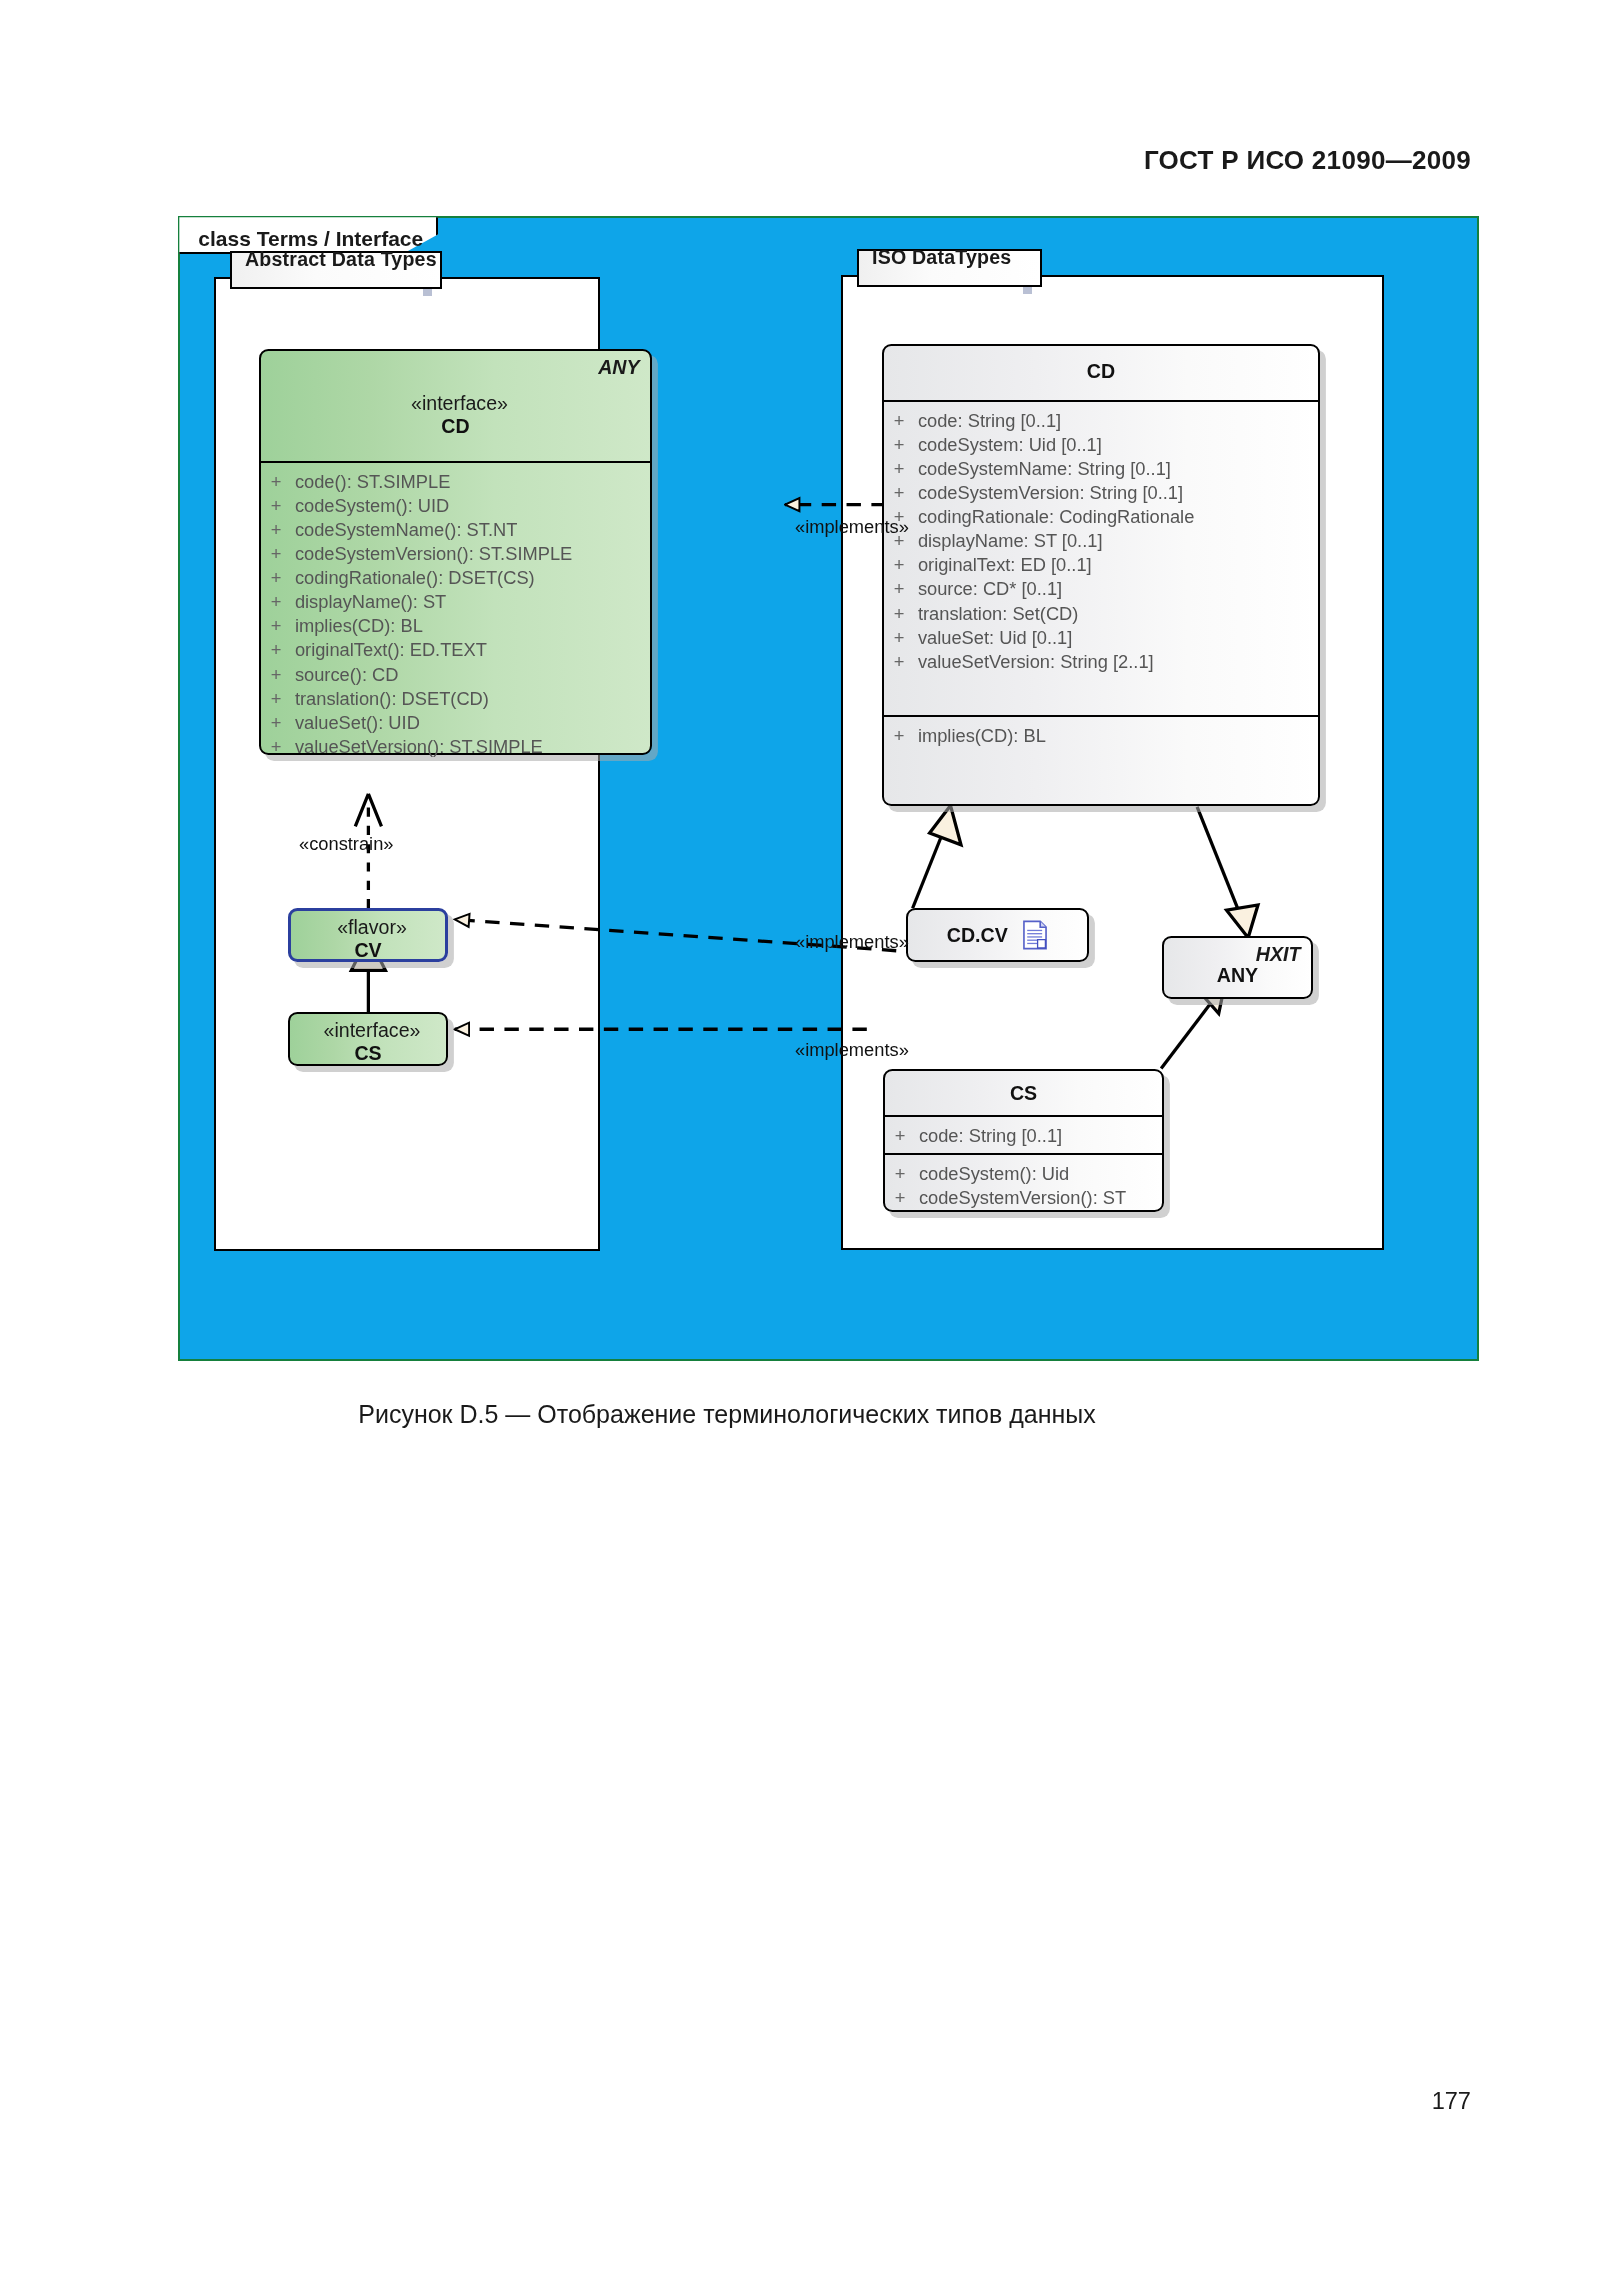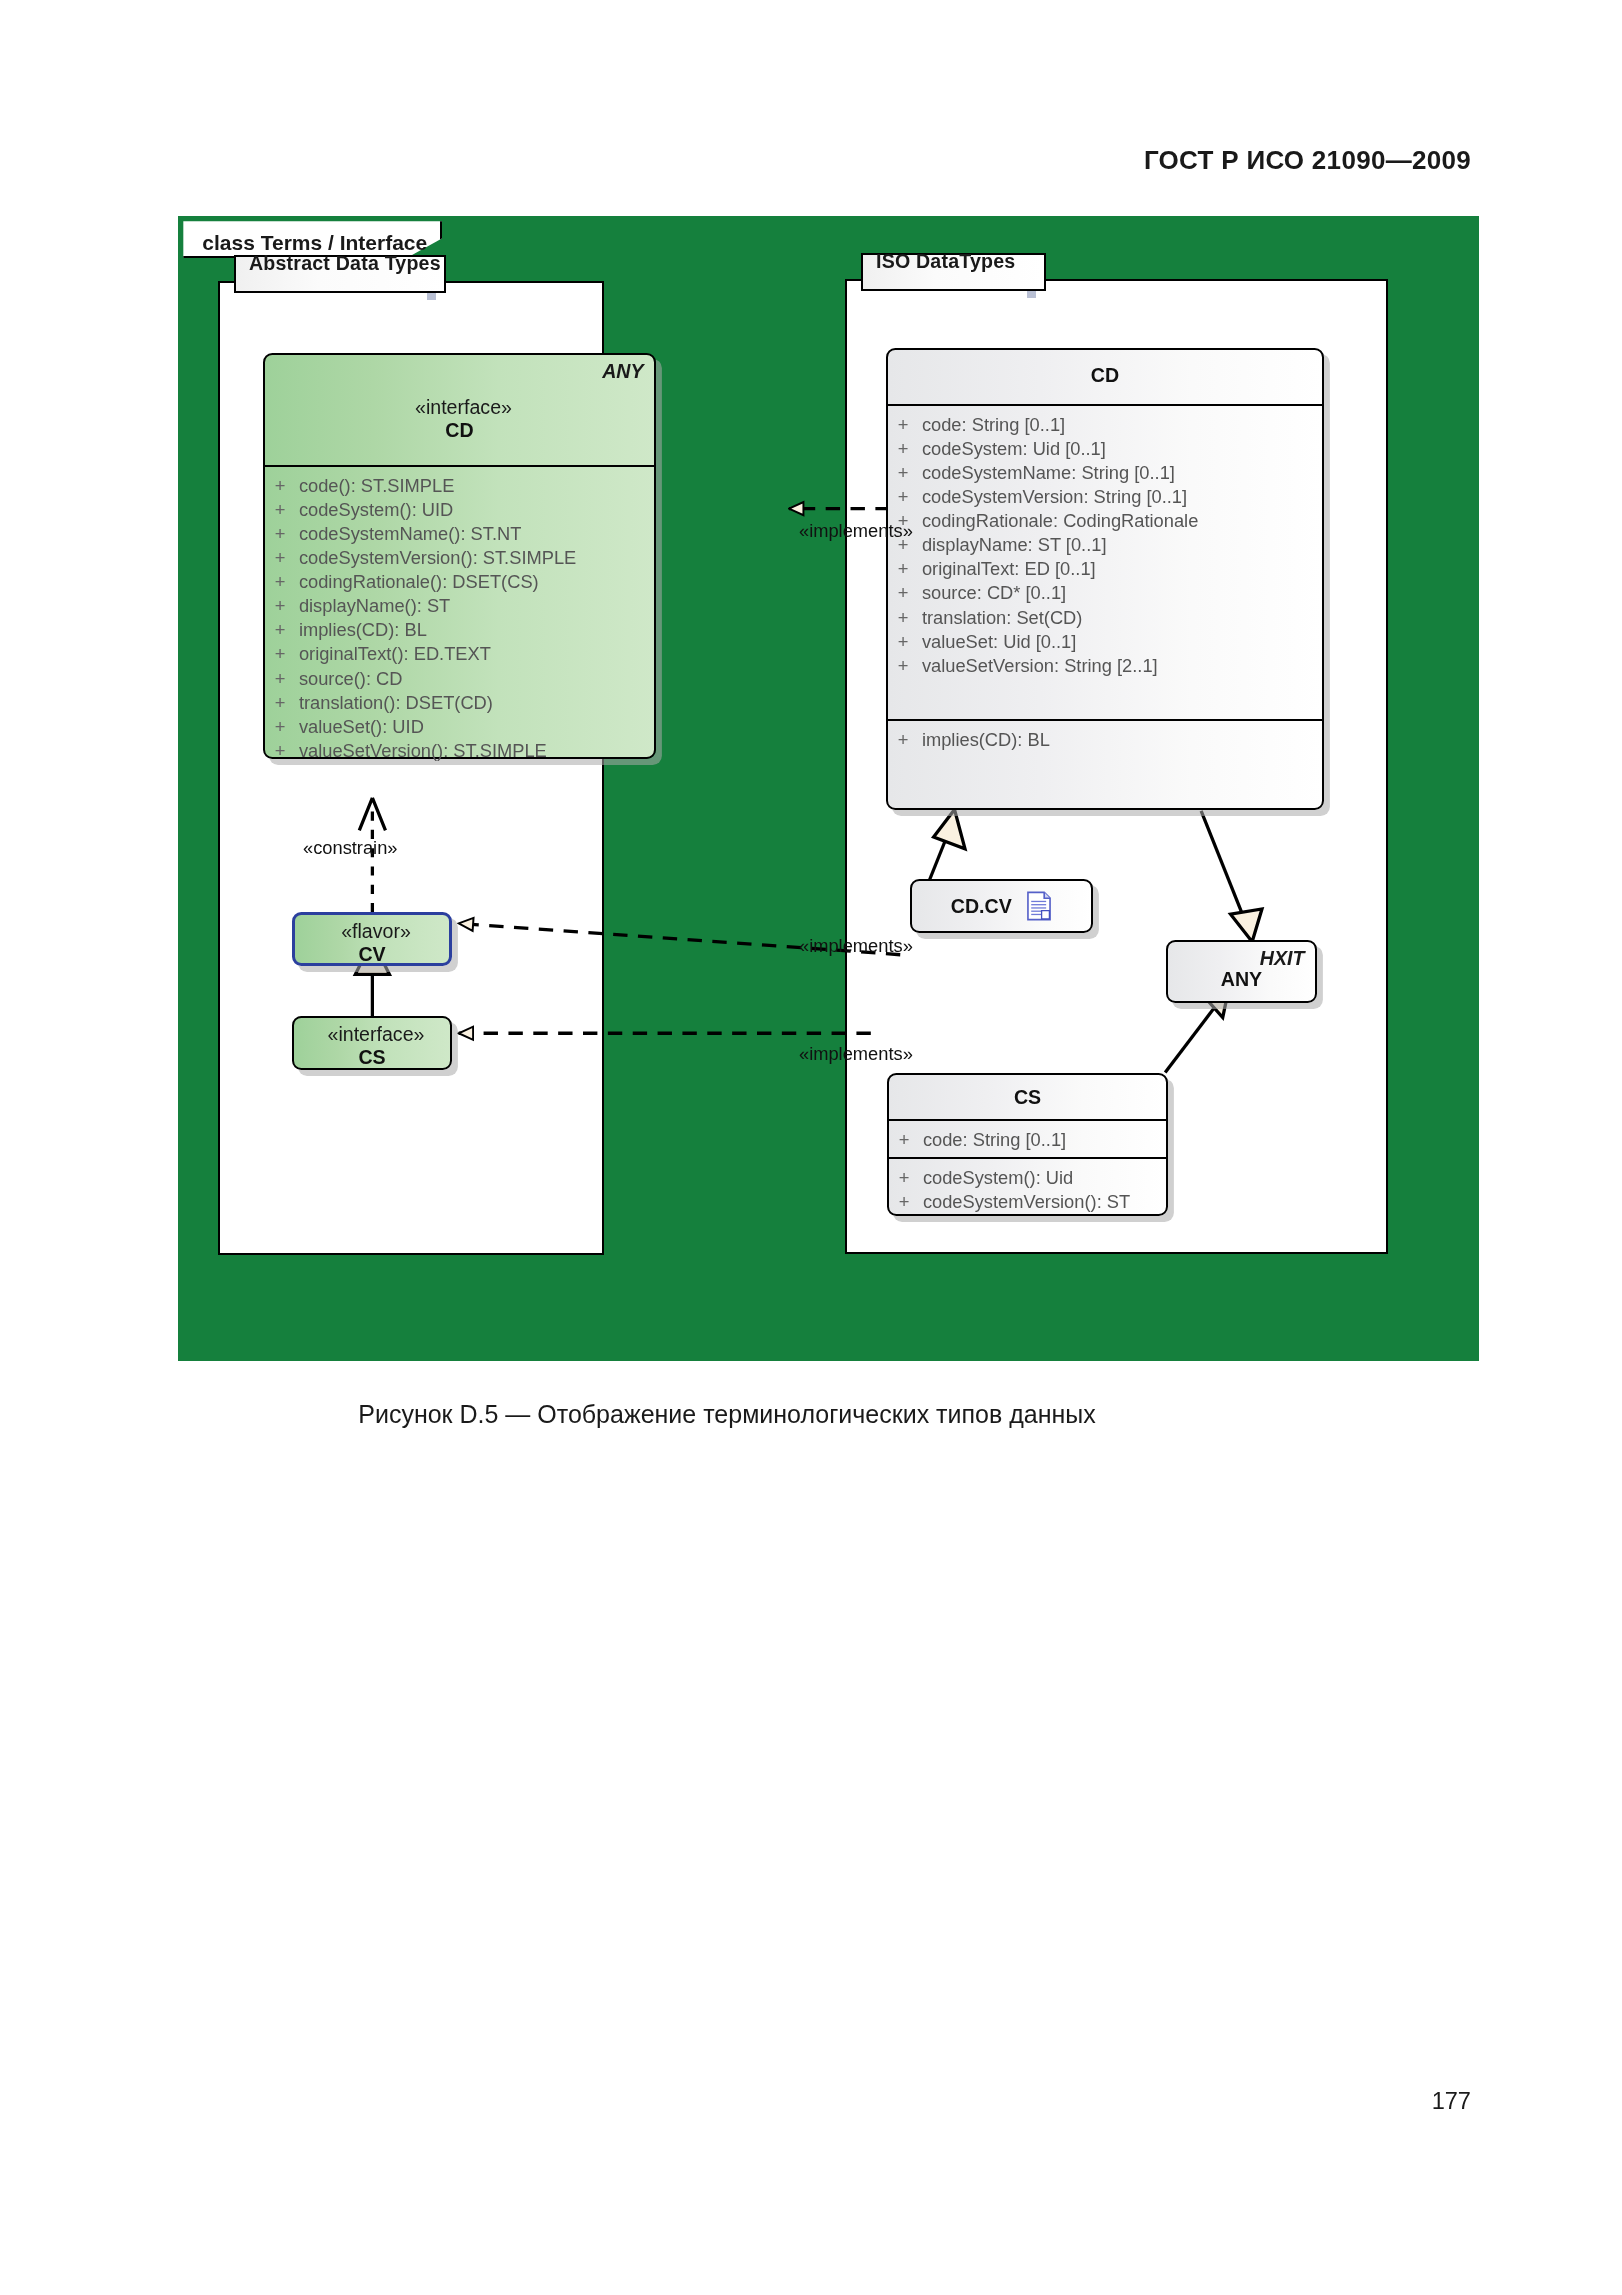--- a/index.html
+++ b/index.html
@@ -44,22 +44,22 @@
     white-space: nowrap;
   }
 
   
   .diagram-frame {
     position: absolute;
     left: 178px;
     top: 216px;
     width: 1301px;
     height: 1145px;
-    border: 6px solid #15803d;
-    background: #15803d;
+    border: 2px solid #15803d;
+    background: #0ea5e9;
     box-sizing: border-box;
   }
   .frame-tab {
     position: absolute;
     left: -0.7px;
     top: -0.7px;
     height: 37px;
     width: 259px;
     border: 2px solid #000;
     border-top: none;
@@ -456,21 +456,21 @@
         </div>
     </div>
     <div class="compartment" style="height:auto;">
       <div class="member">
           <span class="vis">+</span>
           <span class="sig">implies(CD): BL</span>
         </div>
     </div>
   </div>
 
-  <div class="note-box gray-grad" style="left:726px; top:657px; width:183px; height:54px;">
+  <div class="note-box gray-grad" style="left:726px; top:690px; width:183px; height:54px;">
     <span class="note-label">CD.CV</span>
     <span class="doc-icon">
       <svg width="26" height="30" viewBox="0 0 40 46">
         <path d="M3 2 H28 L37 11 V44 H3 Z" fill="#ffffff" stroke="#5560c8" stroke-width="2.5"></path>
         <path d="M28 2 V11 H37" fill="#cfd4f2" stroke="#5560c8" stroke-width="2.5"></path>
         <g stroke="#6f7ad8" stroke-width="2">
           <line x1="8" y1="16" x2="31" y2="16"></line>
           <line x1="8" y1="21" x2="31" y2="21"></line>
           <line x1="8" y1="26" x2="31" y2="26"></line>
           <line x1="8" y1="31" x2="31" y2="31"></line>

